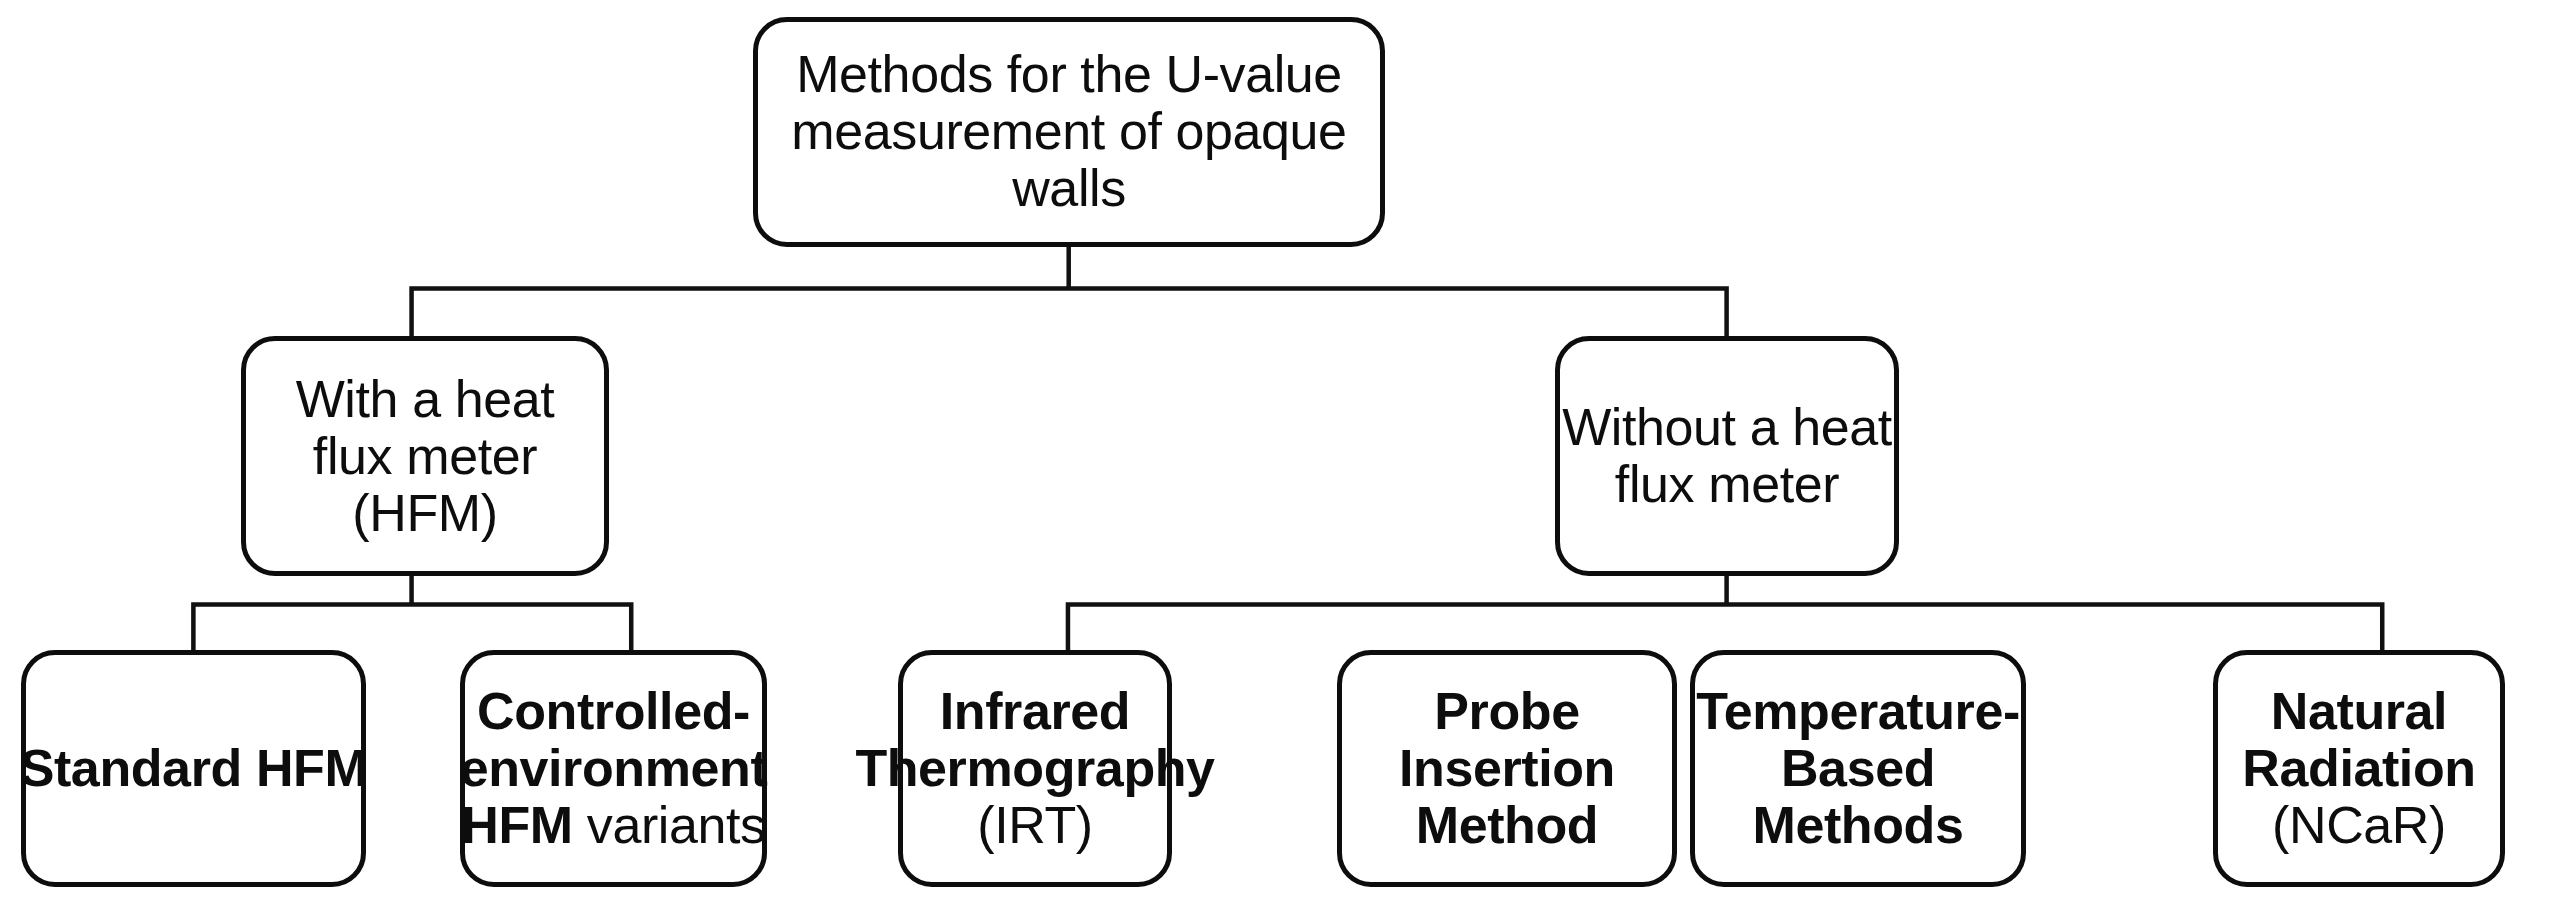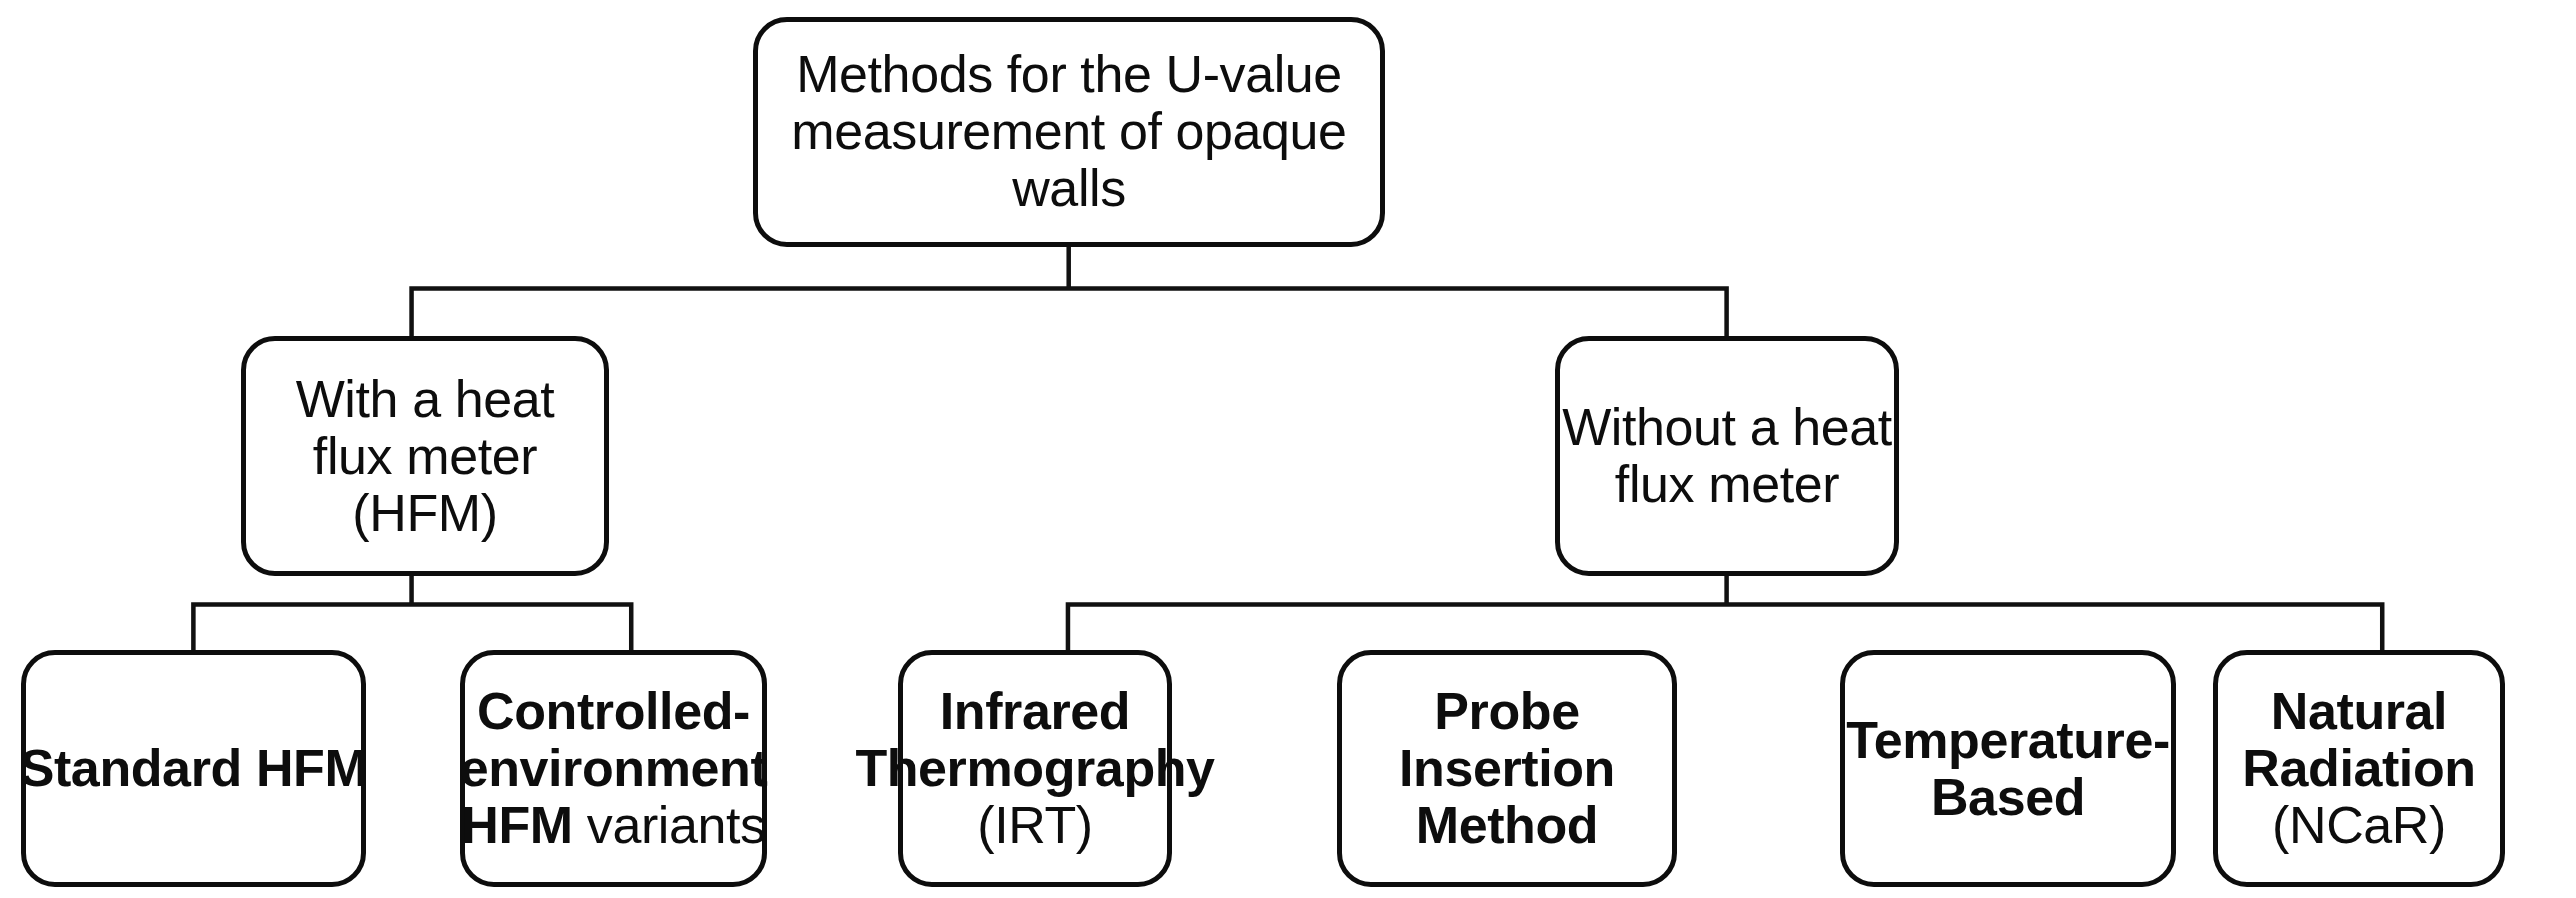--- a/index.html
+++ b/index.html
@@ -56,21 +56,21 @@
   .node .b { font-weight: 700; }
   
   #node-root        { left: 753px; top: 16.5px;  width: 632px; height: 230px; }
   #node-with-hfm    { left: 241px;  top: 336px; width: 368px; height: 240px; }
   #node-without-hfm { left: 1555px; top: 336px; width: 344px; height: 240px; }
   .leaf             { top: 650px; height: 237px; }
   #node-standard-hfm    { left: 21px;   width: 345px; }
   #node-controlled-hfm  { left: 460px;  width: 307px; }
   #node-irt             { left: 898px; width: 274px; }
   #node-probe-insertion { left: 1337px; width: 340px; }
-  #node-temperature     { left: 1840px; width: 336px; align-items: center; }
+  #node-temperature     { left: 1690px; width: 336px; align-items: center; }
   #node-ncar            { left: 2213px; width: 292px; }
 </style>
 </head>
 <body>
 
 <div class="canvas">
 
   <svg class="connectors" viewBox="0 0 3430 1197" xmlns="http://www.w3.org/2000/svg" aria-hidden="true">
     <path d="M1423 325 V384 M548 450 V384 H2299 V450"></path>
     <path d="M548 764 V805 M257.5 868 V805 H840.5 V868"></path>
@@ -127,20 +127,21 @@
         <div class="line"><span class="b">Probe</span></div>
         <div class="line"><span class="b">Insertion</span></div>
         <div class="line"><span class="b">Method</span></div>
       </div>
   </div>
 
   <div class="node leaf" id="node-temperature">
     <div class="label">
         <div class="line"><span class="b">Temperature-</span></div>
         <div class="line"><span class="b">Based</span></div>
+        <div class="line"><span class="b">Methods</span></div>
       </div>
   </div>
 
   <div class="node leaf" id="node-ncar">
     <div class="label">
         <div class="line"><span class="b">Natural</span></div>
         <div class="line"><span class="b">Radiation</span></div>
         <div class="line"><span>(NCaR)</span></div>
       </div>
   </div>

